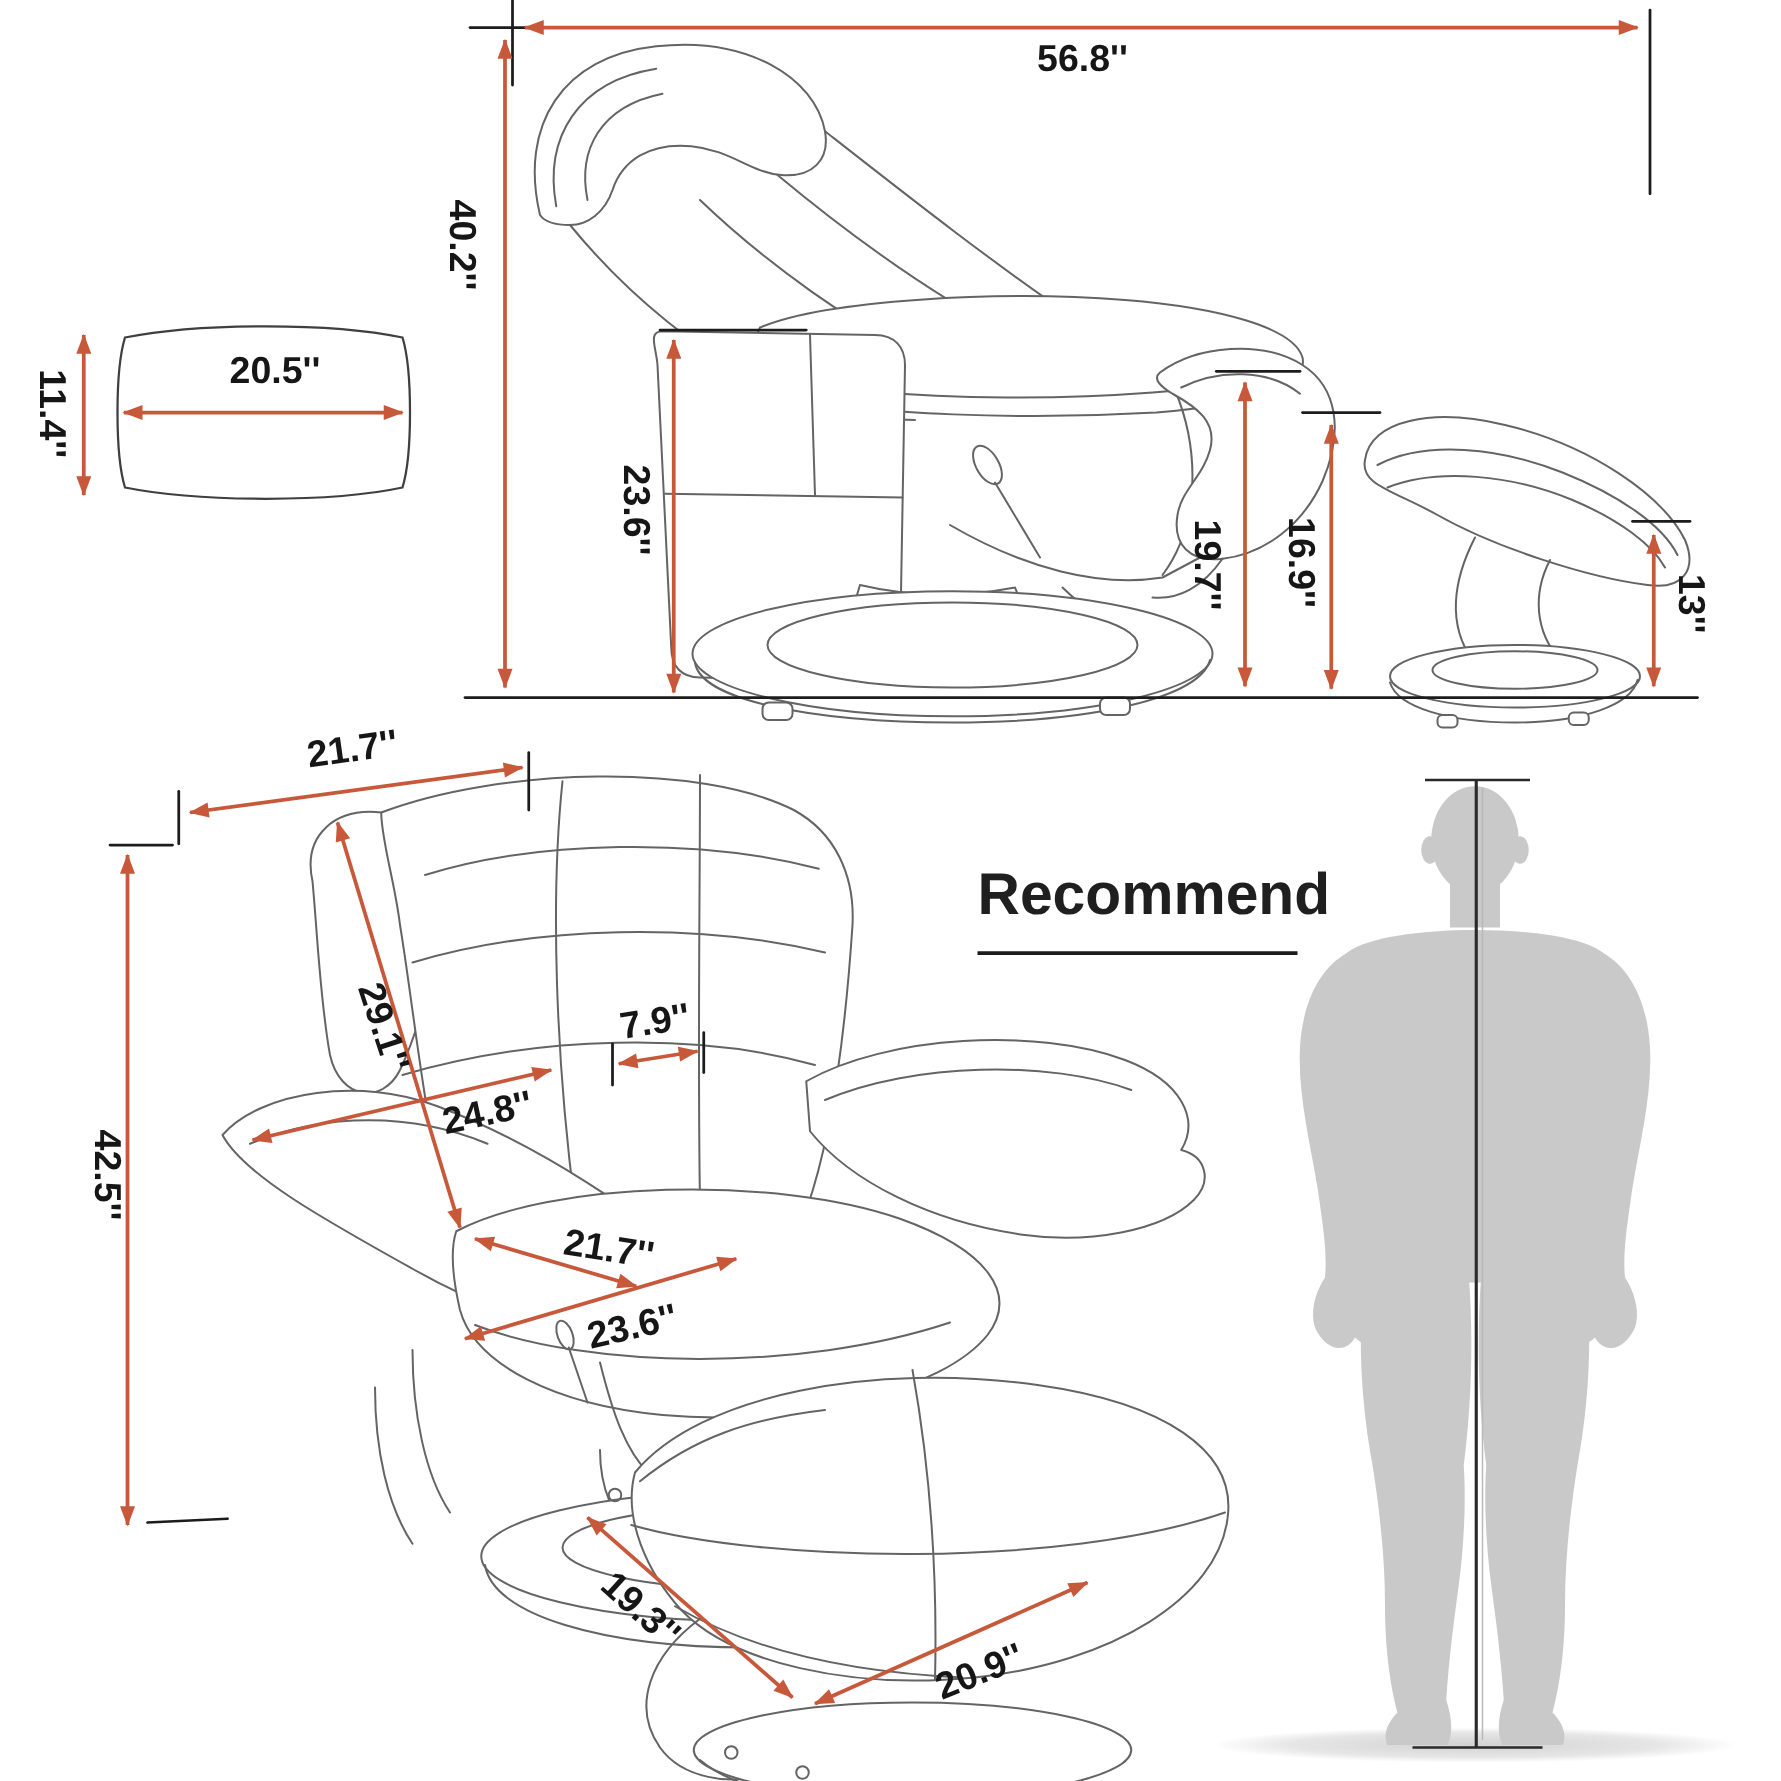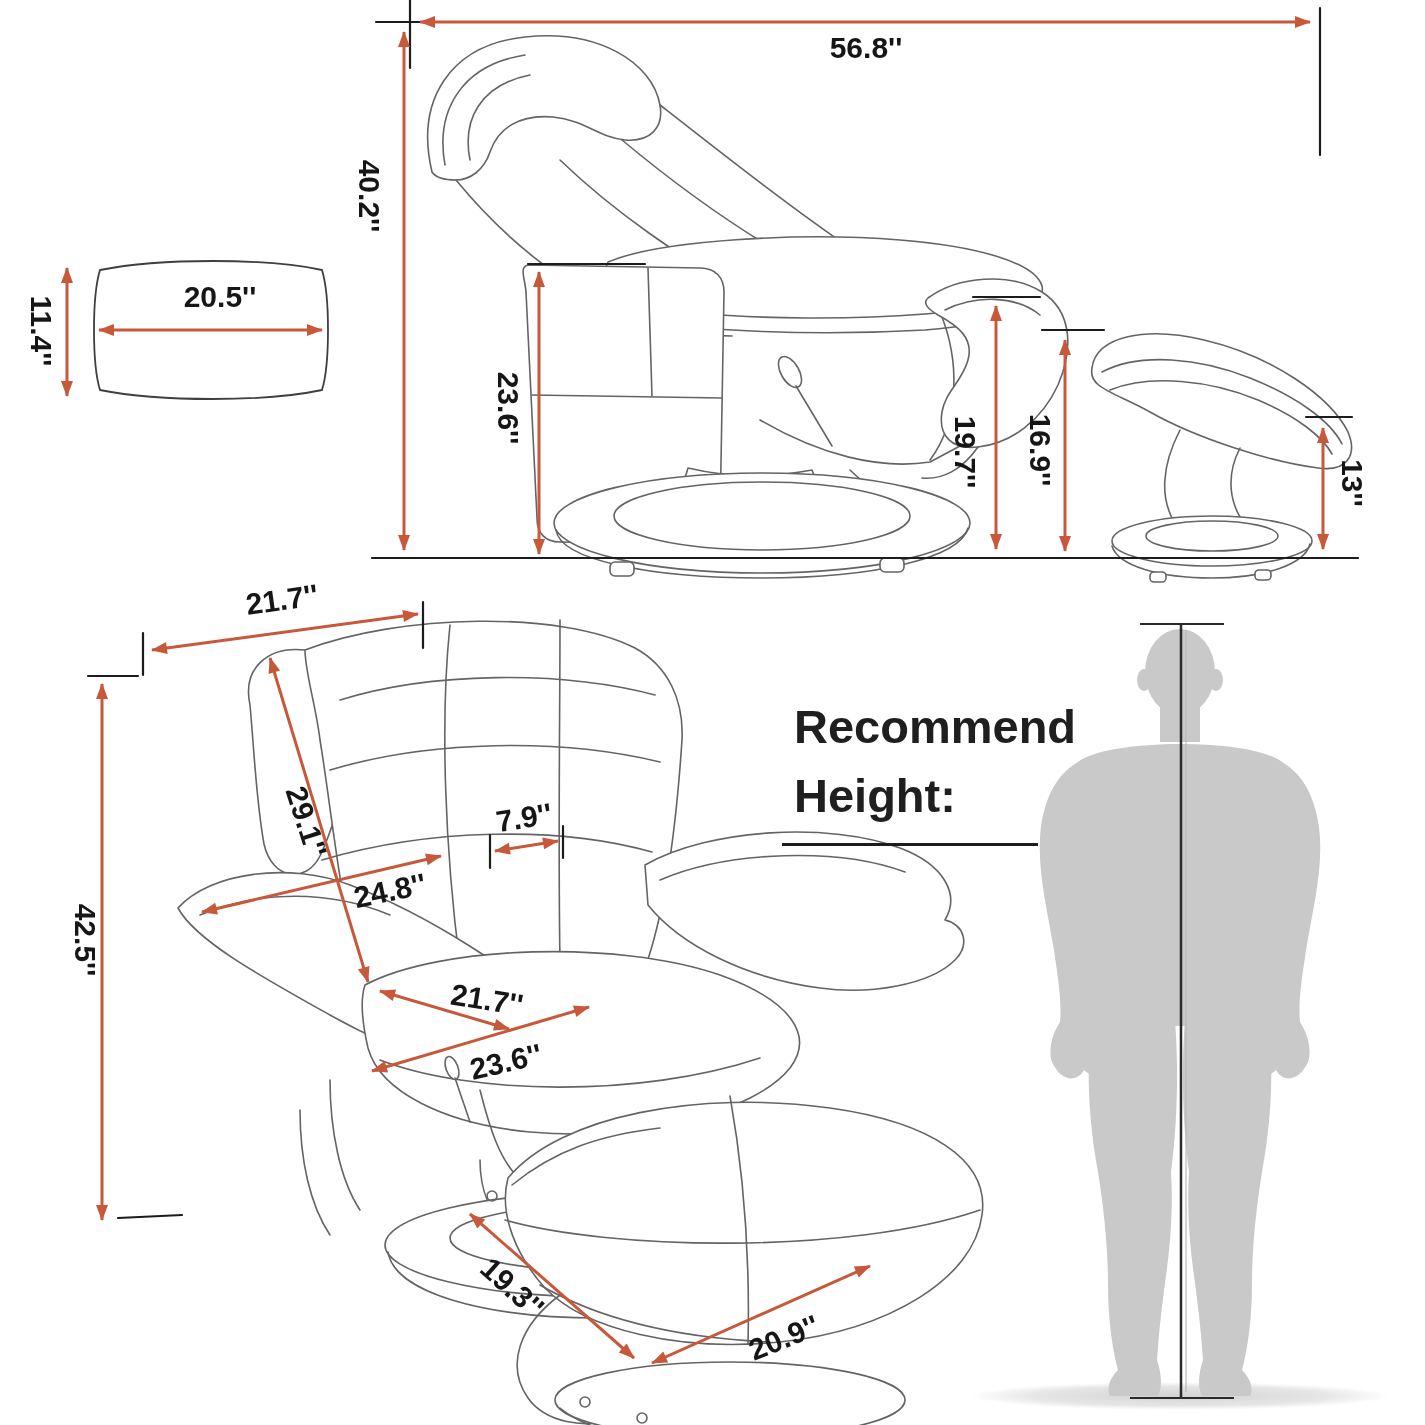--- a/index.html
+++ b/index.html
@@ -9,21 +9,21 @@
   }
   .canvas svg{position:absolute;left:0;top:0;}
   .dim-label{
     position:absolute;font-weight:700;font-size:30px;color:#161616;
     white-space:nowrap;transform-origin:center;letter-spacing:0px;
   }
   .recommend-block{
     position:absolute;left:782px;top:686px;width:300px;
   }
   .recommend-title{
-    font-size:47px;line-height:1.22;font-weight:700;color:#1f1f1f;margin:12px;
+    font-size:47px;line-height:1.22;font-weight:700;color:#1f1f1f;margin:0;
   }
   .recommend-value{
     font-size:60px;line-height:1.05;font-weight:800;color:#dc5f41;margin-top:6px;letter-spacing:1px;
   }
   .recommend-underline{
     width:256px;height:3px;background:#1c1c1c;margin-top:18px;
   }
 </style>
 </head>
 <body>
@@ -216,17 +216,16 @@
   <div class="dim-label" style="left:390px;top:891px;transform:translate(-50%,-50%) rotate(-12deg);">24.8''</div>
   <div class="dim-label" style="left:524px;top:818px;transform:translate(-50%,-50%) rotate(-9deg);">7.9''</div>
   <div class="dim-label" style="left:487px;top:1000px;transform:translate(-50%,-50%) rotate(9deg);">21.7''</div>
   <div class="dim-label" style="left:506px;top:1062px;transform:translate(-50%,-50%) rotate(-13deg);">23.6''</div>
 
   <div class="dim-label" style="left:512px;top:1288px;transform:translate(-50%,-50%) rotate(42deg);">19.3''</div>
   <div class="dim-label" style="left:784px;top:1338px;transform:translate(-50%,-50%) rotate(-22deg);">20.9''</div>
 
   <div class="recommend-block">
     <div class="recommend-title">Recommend</div>
-    <div class="recommend-title">Height:</div>
     <div class="recommend-underline"></div>
   </div>
 
 </div>
 
 </body></html>

